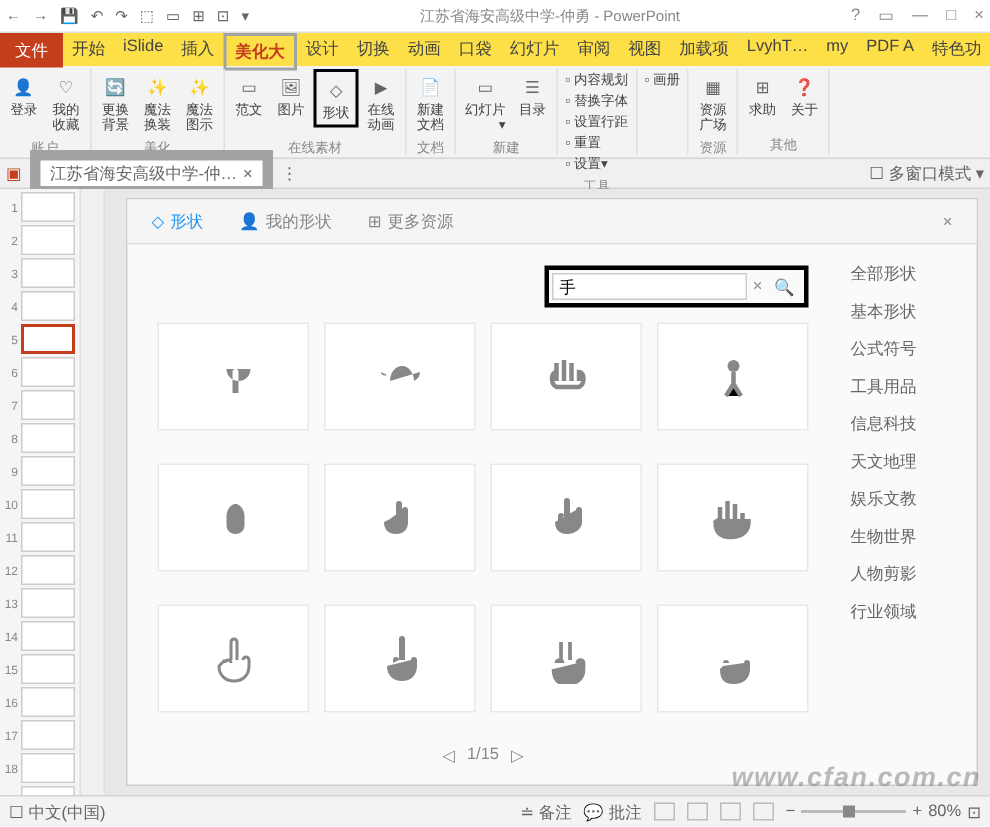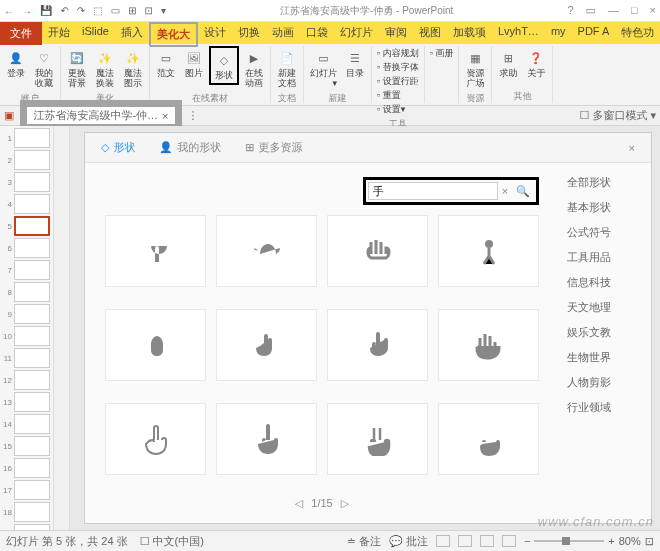--- a/index.html
+++ b/index.html
@@ -50,21 +50,21 @@
 .cell svg{width:34px;height:34px}
 .pager{height:24px;display:flex;align-items:center;justify-content:center;gap:8px;font-size:10px;color:#888}
 .cats{width:92px;padding:12px 8px;display:flex;flex-direction:column;gap:10px;font-size:11px;color:#666}
 .cats div{cursor:pointer}
 .status{position:absolute;left:0;right:0;bottom:0;height:21px;background:#f3f3f3;border-top:1px solid #d4d4d4;display:flex;align-items:center;padding:0 6px;font-size:10px;color:#666;gap:12px}
 .status .right{margin-left:auto;display:flex;align-items:center;gap:8px}
 .zoom{display:flex;align-items:center;gap:4px}
 .zslider{width:70px;height:2px;background:#bbb;position:relative}
 .zslider::after{content:"";position:absolute;left:40%;top:-3px;width:8px;height:8px;background:#888}
 .viewbtn{width:14px;height:12px;border:1px solid #bbb}
-.wm{position:absolute;right:6px;bottom:22px;font-size:13px;color:rgba(120,120,120,.5);font-style:italic;font-weight:normal;letter-spacing:1px}
+.wm{position:absolute;right:6px;bottom:22px;font-size:18px;color:rgba(120,120,120,.5);font-style:italic;font-weight:bold;letter-spacing:1px}
 </style>
 </head>
 <body>
 
 <div class="titlebar">
   <div class="qat">
     <span>←</span>
       <span>→</span>
     <span>💾</span>
       <span>↶</span>
@@ -419,21 +419,20 @@
             <div>生物世界</div>
             <div>人物剪影</div>
             <div>行业领域</div>
           </div>
       </div>
     </div>
   </div>
 </div>
 
 <div class="status">
-  <span>幻灯片 第 5 张，共 24 张</span>
   <span>☐ <span>中文(中国)</span></span>
   <span class="right">
     <span>≐ <span>备注</span></span>
     <span>💬 <span>批注</span></span>
     <span class="viewbtn"></span>
     <span class="viewbtn"></span>
     <span class="viewbtn"></span>
     <span class="viewbtn"></span>
     <span class="zoom">
       <span>−</span>

